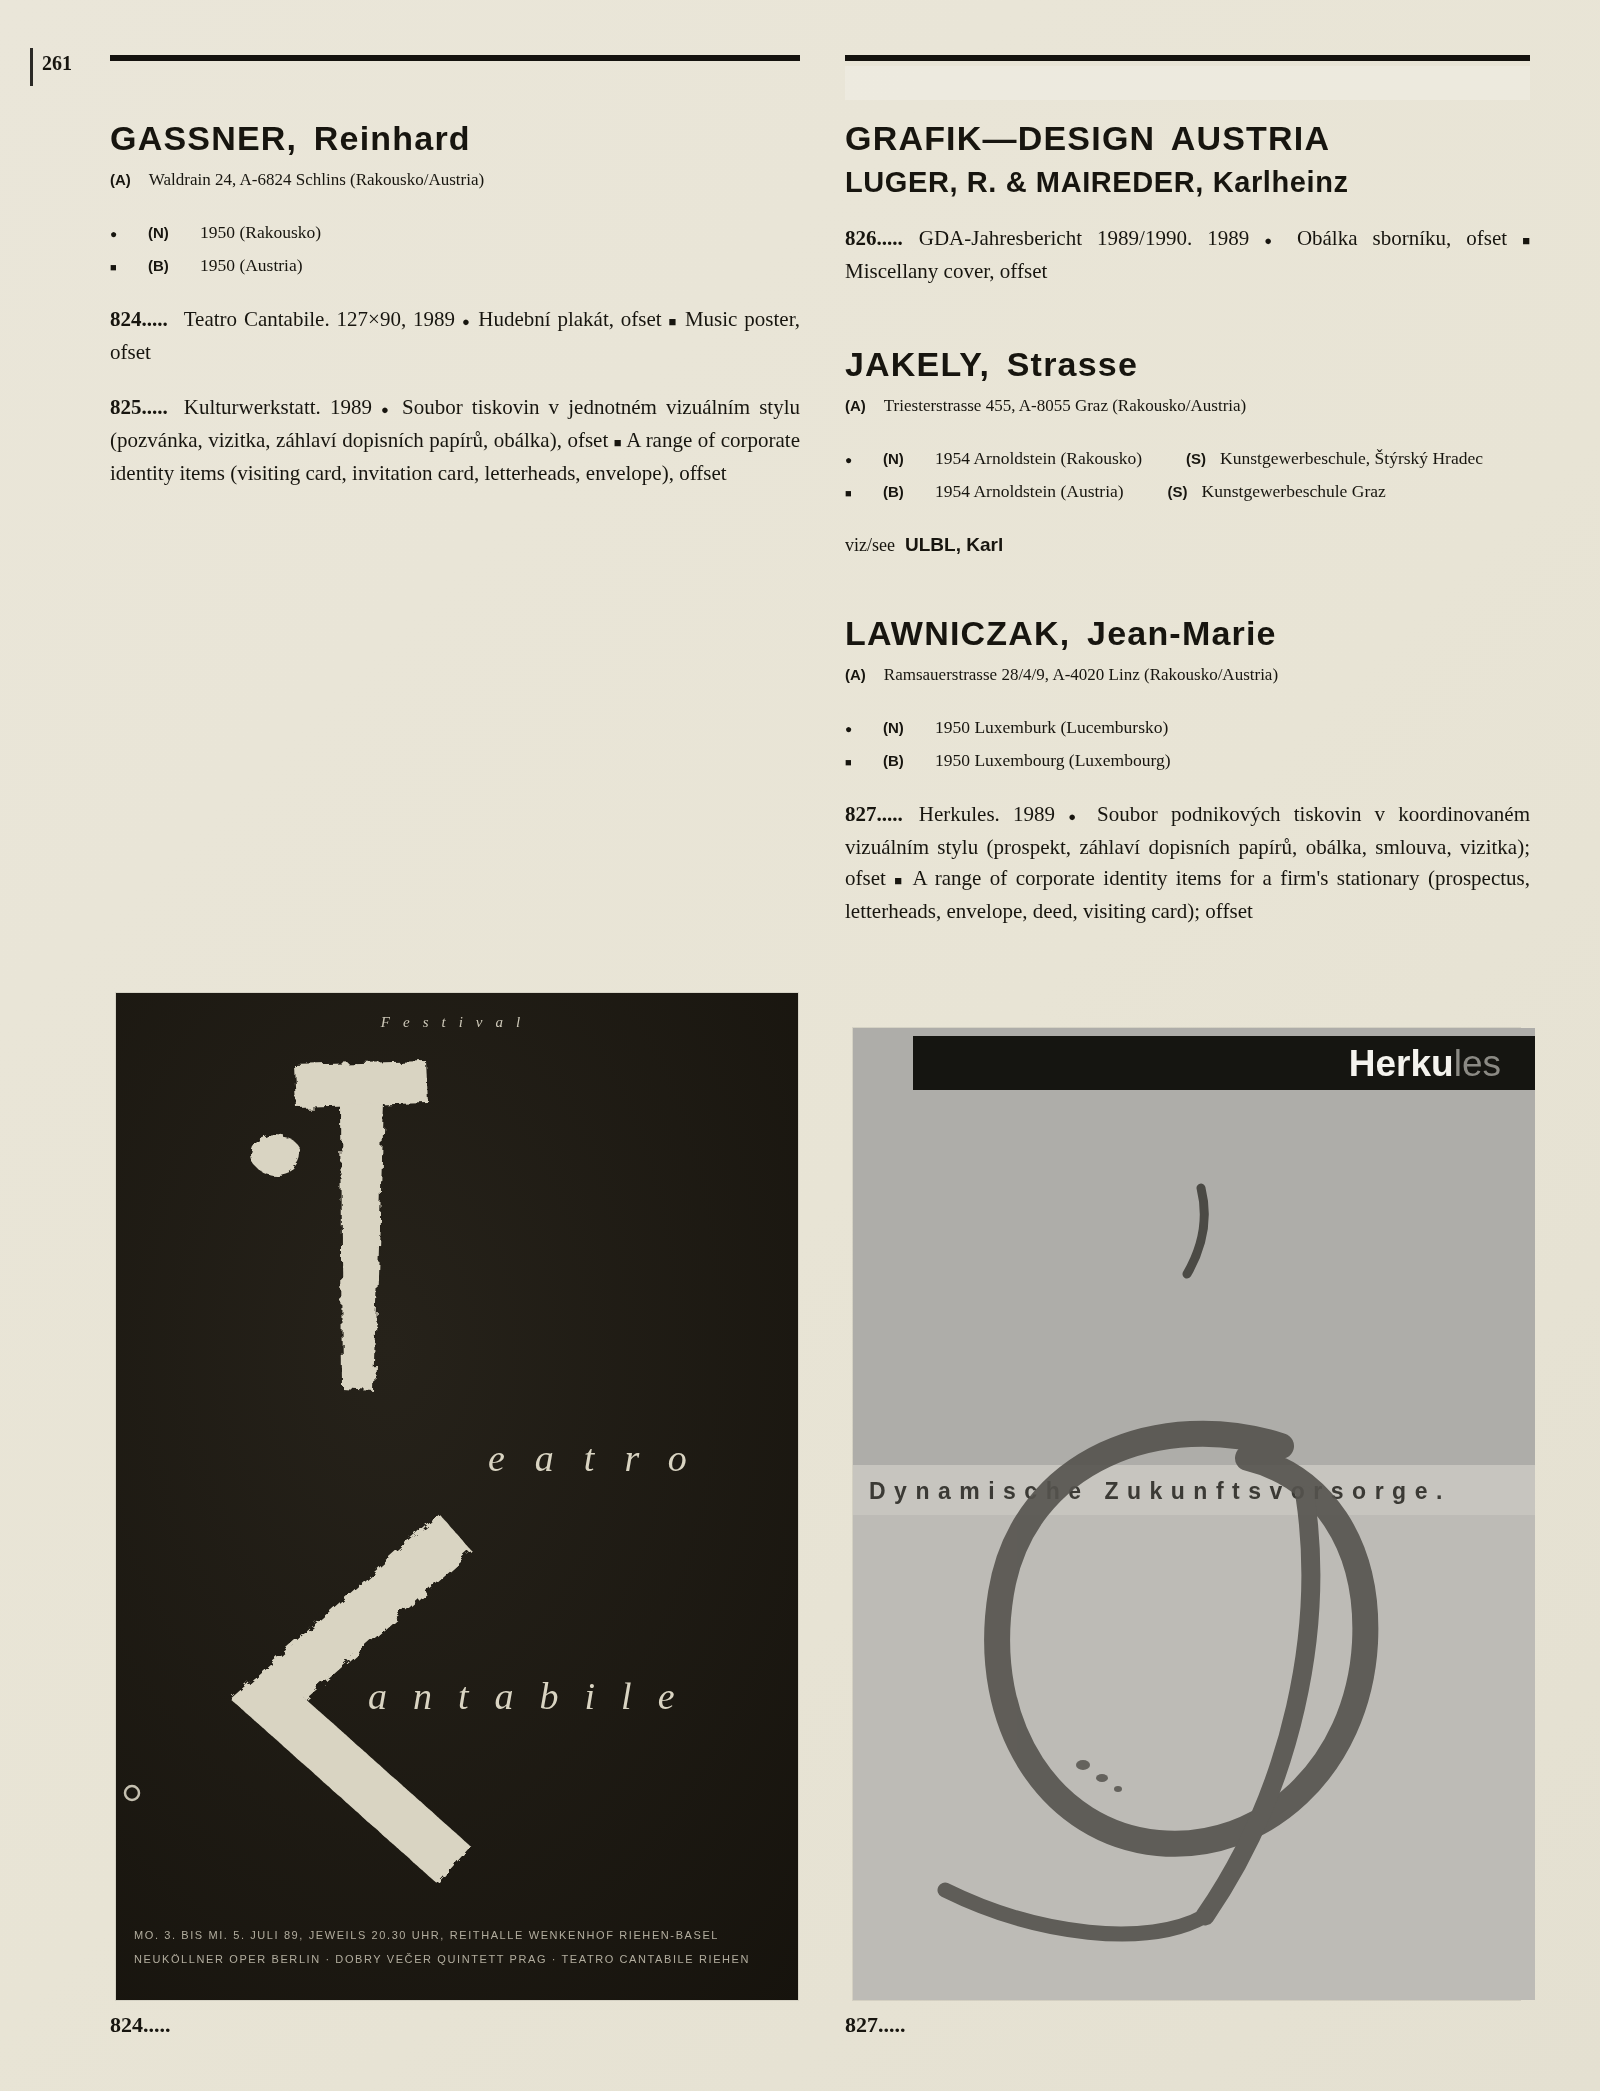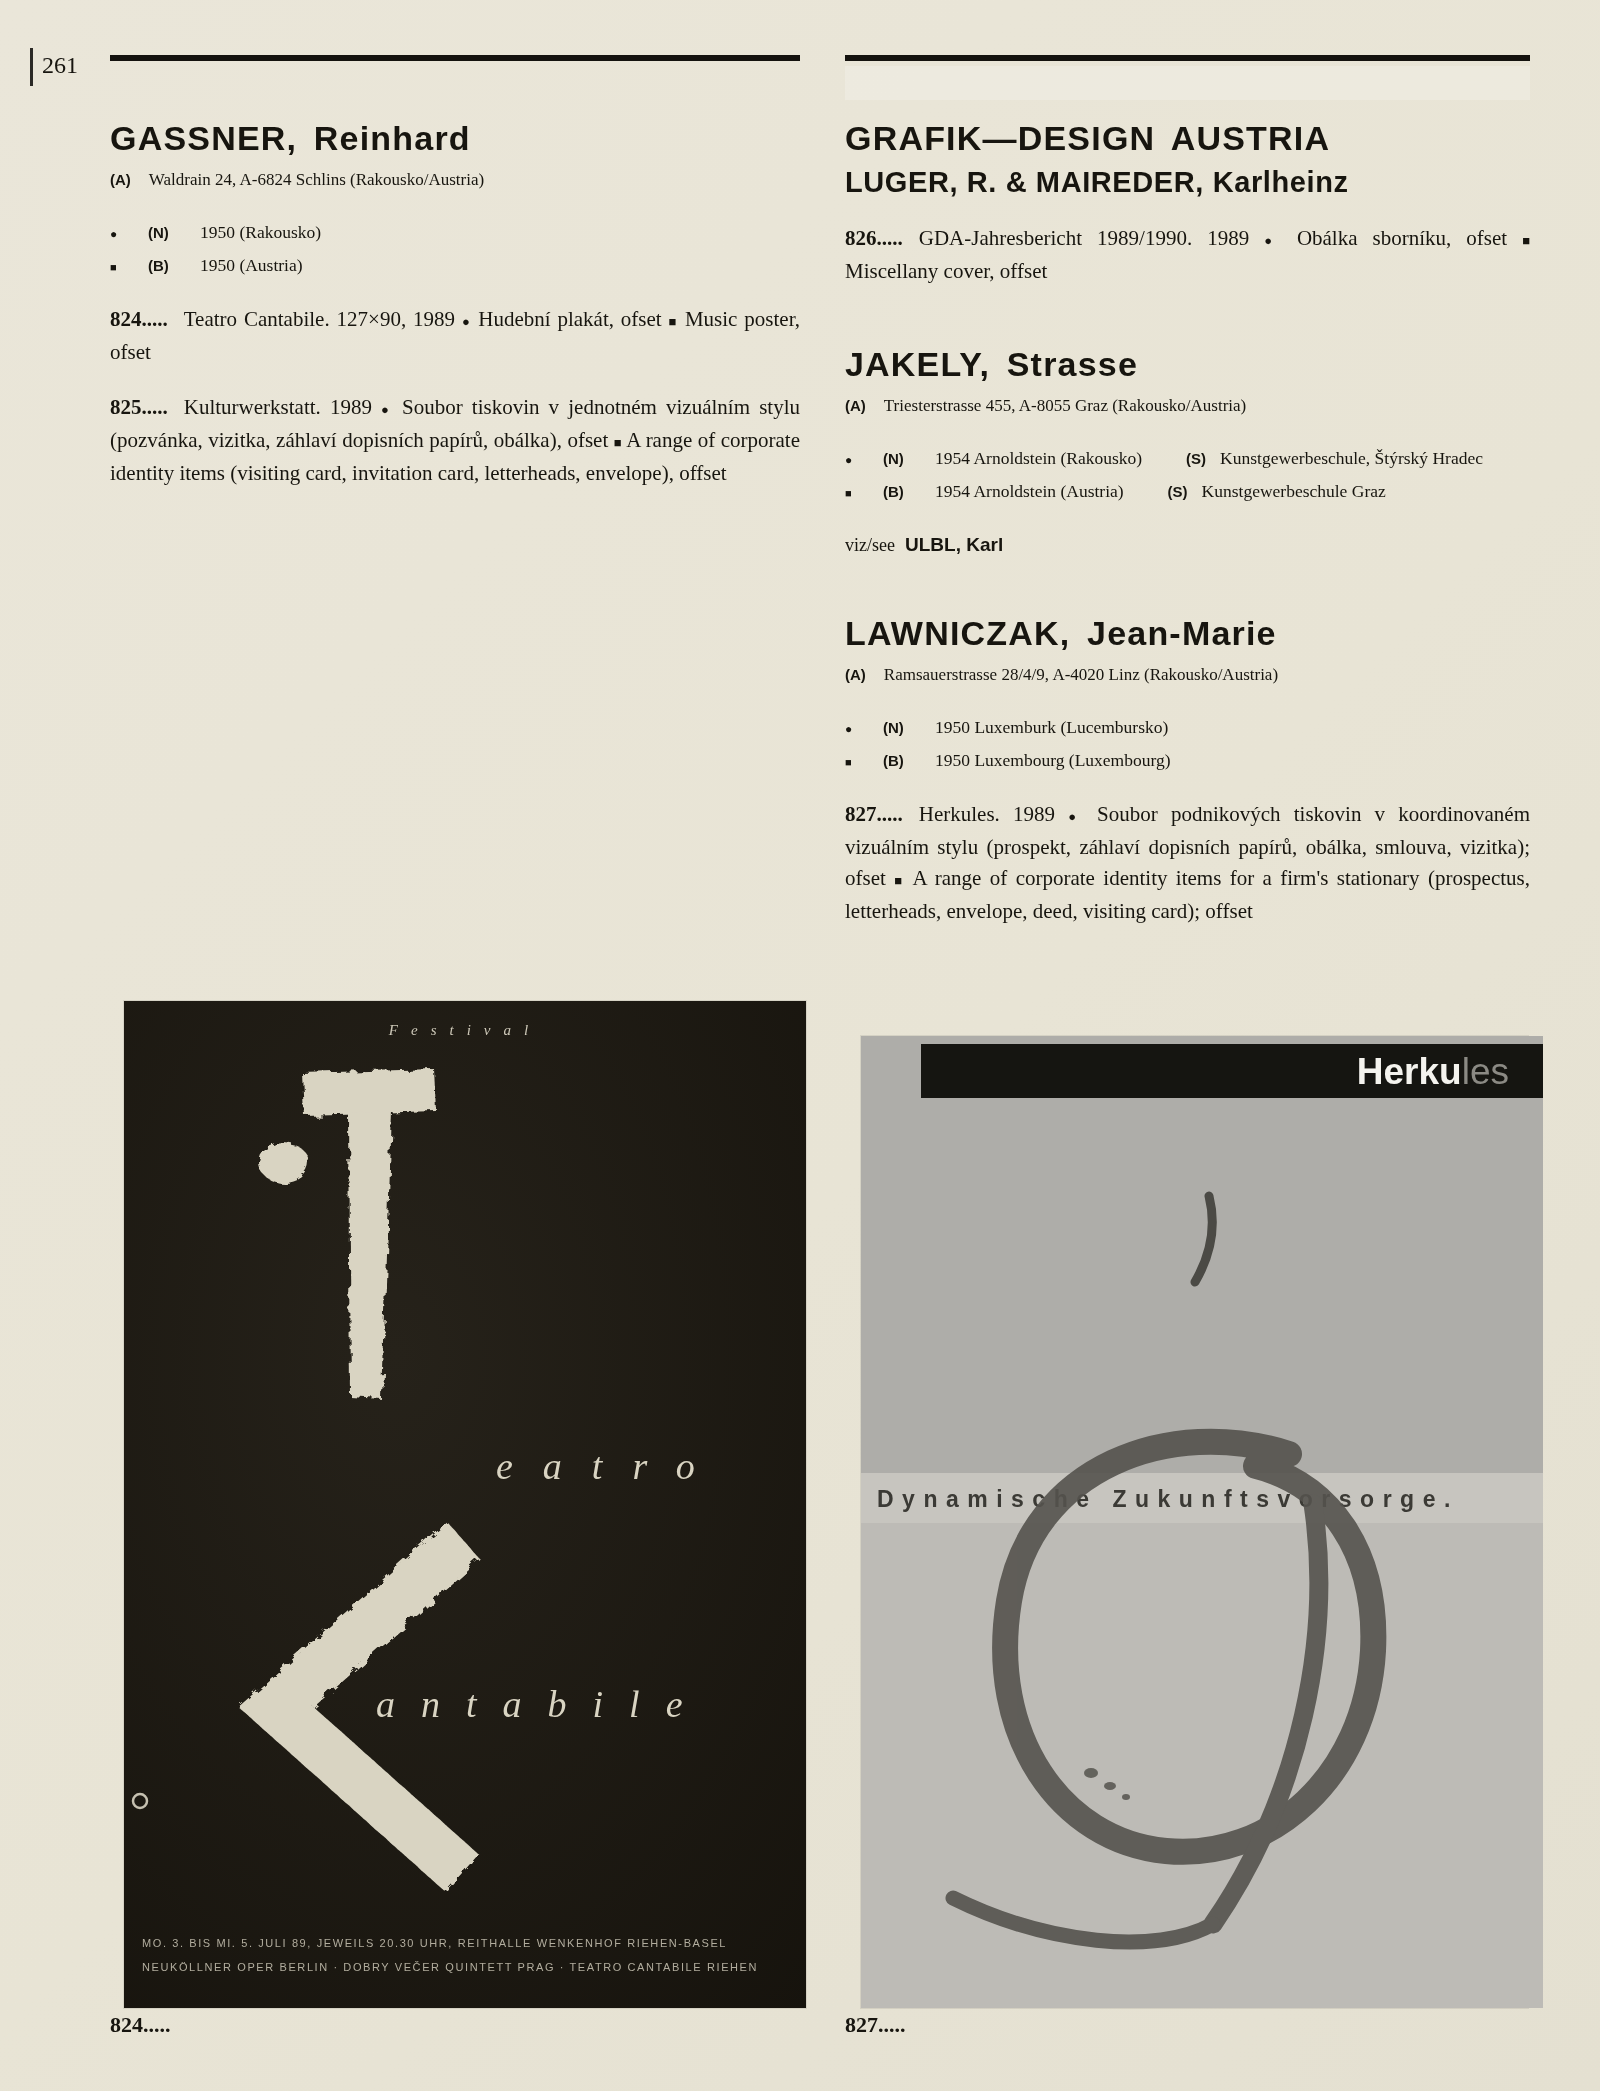--- a/index.html
+++ b/index.html
@@ -2,21 +2,21 @@
 <html><head>
 <meta charset="utf-8">
 <style>
   html,body {margin:0; padding:0; background:#d8d4c6;}
   .sheet {
     position:relative; width:1600px; height:2091px;
     background:linear-gradient(135deg,#eae6d9 0%, #e8e4d5 55%, #e4e0d1 100%);
     font-family:"Liberation Serif", serif; color:#17150f; overflow:hidden;
   }
   .margin-mark {position:absolute; left:30px; top:48px; width:3px; height:38px; background:#2b2a26;}
-  .pageno {position:absolute; left:42px; top:52px; font-size:24px;}
+  .pageno {position:absolute; left:42px; top:52px; font-size:20px;font-weight:bold;}
   .ghost-strip {position:absolute; left:845px; top:66px; width:685px; height:34px; background:rgba(252,252,248,0.25);}
 
   .col {position:absolute; top:55px;}
   .col-left {left:110px; width:690px;}
   .col-right {left:845px; width:685px;}
   .rule {height:6px; background:#14120e;}
 
   .ehead {font-family:"Liberation Sans", sans-serif; font-weight:bold; font-size:34px;
           letter-spacing:1.2px; margin:58px 0 0 0; word-spacing:6px;}
   .subhead {font-family:"Liberation Sans", sans-serif; font-weight:bold; font-size:29px;
@@ -29,21 +29,21 @@
   .marker {display:inline-block; width:38px; font-size:12px;}
   .marker.sqm {font-size:11px;}
   .tagw {display:inline-block; width:52px;}
   .stag {margin-left:44px; margin-right:14px;}
   .work {margin:24px 0 0 0; font-size:21px; line-height:31px; text-align:justify;}
   .num {font-weight:bold; margin-right:16px;margin-top:40px;}
   .ib {font-size:13px;}
   .see {margin:28px 0 0 0; font-size:18px;}
   .see-name {font-family:"Liberation Sans", sans-serif; font-weight:bold; font-size:19px; margin-left:10px;}
 
-  .poster {position:absolute; margin:16px; box-shadow:0 0 0 1px rgba(0,0,0,0.08);}
+  .poster {position:absolute; margin:8px; box-shadow:0 0 0 1px rgba(0,0,0,0.08);}
   .poster svg {display:block;}
   .poster-teatro {left:108px; top:985px; width:682px; height:1007px;}
   .poster-herkules {left:845px; top:1020px; width:667px; height:972px;}
   .caption {position:absolute; font-weight:bold; font-size:22px;}
   .caption-left {left:110px; top:2012px;}
   .caption-right {left:845px; top:2012px;}
 </style>
 </head>
 <body>
 

